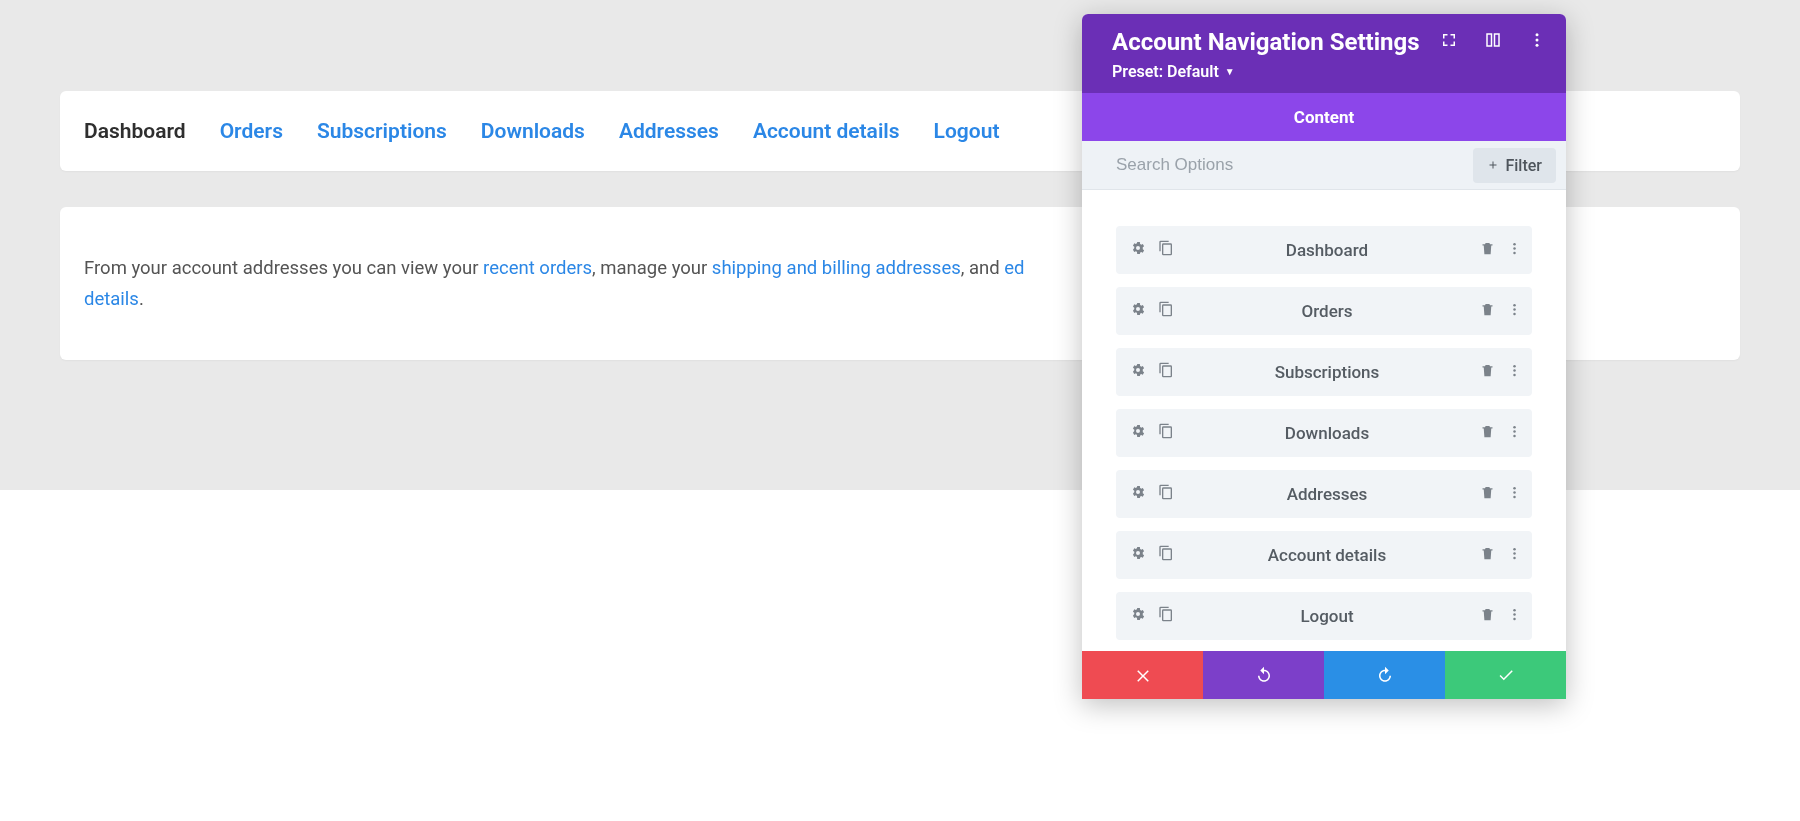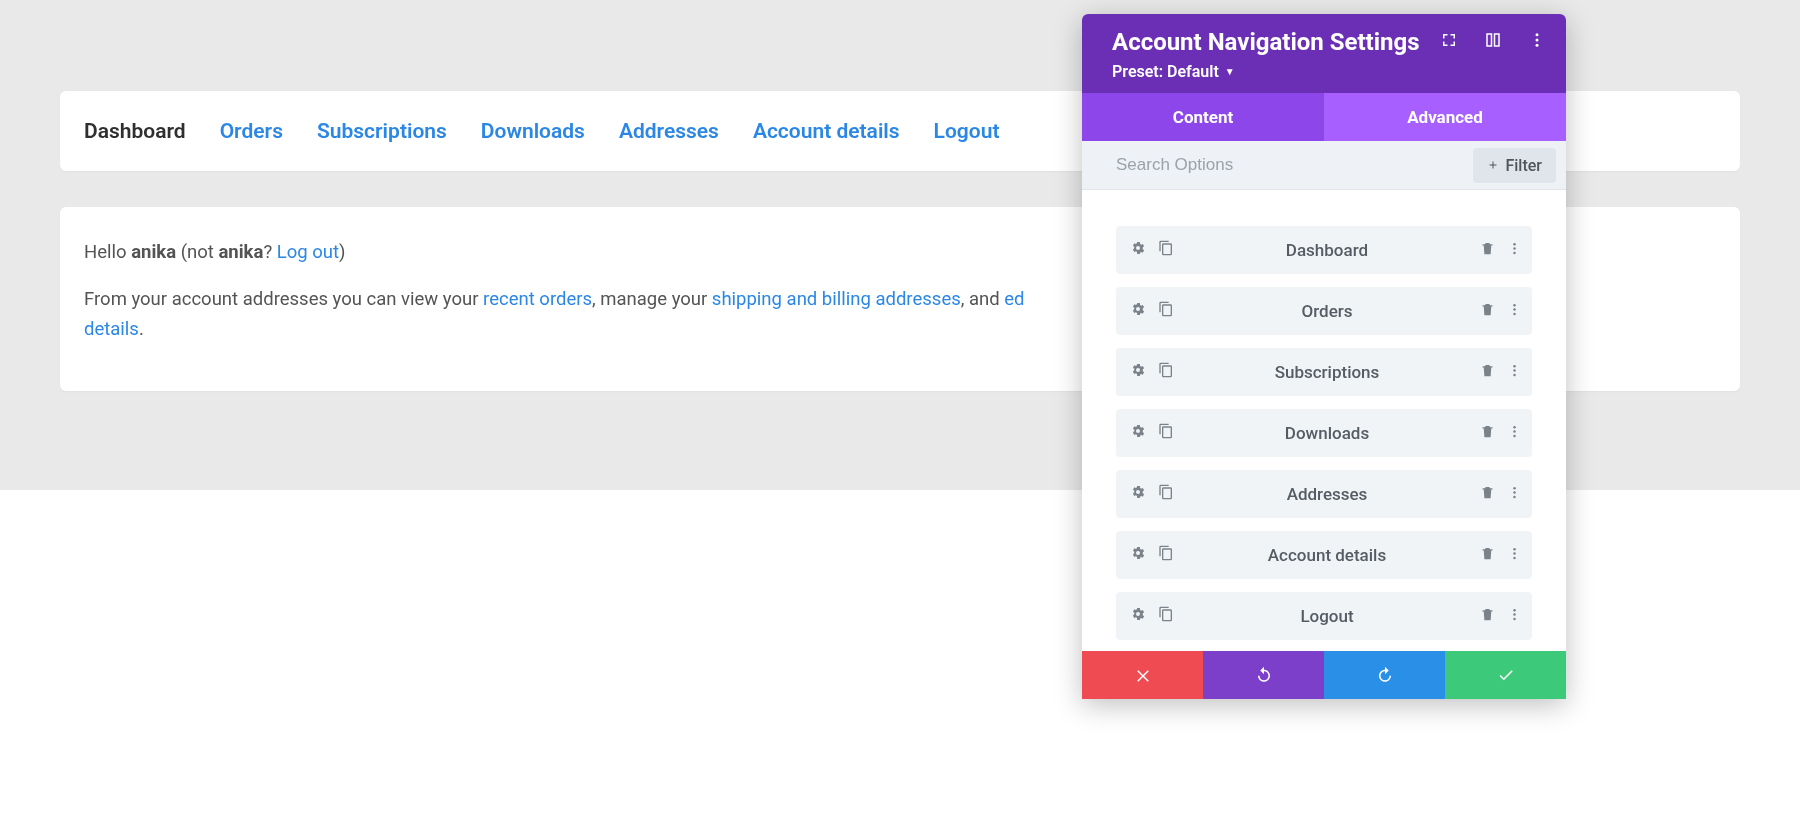--- a/index.html
+++ b/index.html
@@ -201,23 +201,20 @@
     <span class="nav-item active">Dashboard</span>
     <span class="nav-item">Orders</span>
     <span class="nav-item">Subscriptions</span>
     <span class="nav-item">Downloads</span>
     <span class="nav-item">Addresses</span>
     <span class="nav-item">Account details</span>
     <span class="nav-item">Logout</span>
   </div>
 
   <div class="content-card">
-    <p>
-      <span>Hello </span><strong>anika</strong><span> (not </span><strong>anika</strong><span>? </span><a href="#">Log out</a><span>)</span>
-    </p>
     <p style="margin-top:16px;">
       <span>From your account addresses you can view your </span><a href="#">recent orders</a><span>, manage your </span><a href="#">shipping and billing addresses</a><span>, and </span><a href="#">ed</a><br><a href="#">details</a><span>.</span>
     </p>
   </div>
 
 </div>
 
 <div class="settings-panel">
 
   <div class="panel-header">
@@ -244,21 +241,20 @@
       </div>
     </div>
     <div class="panel-preset">
       <span>Preset: Default</span>
       <span class="tri">▼</span>
     </div>
   </div>
 
   <div class="panel-tabs">
     <div class="panel-tab active">Content</div>
-    <div class="panel-tab">Advanced</div>
   </div>
 
   <div class="search-row">
     <input class="search-input" placeholder="Search Options" style="">
     <div class="filter-btn">
       <svg viewBox="0 0 24 24">
           <path d="M11 5h2v6h6v2h-6v6h-2v-6H5v-2h6V5z"></path>
         </svg>
       <span>Filter</span>
     </div>

